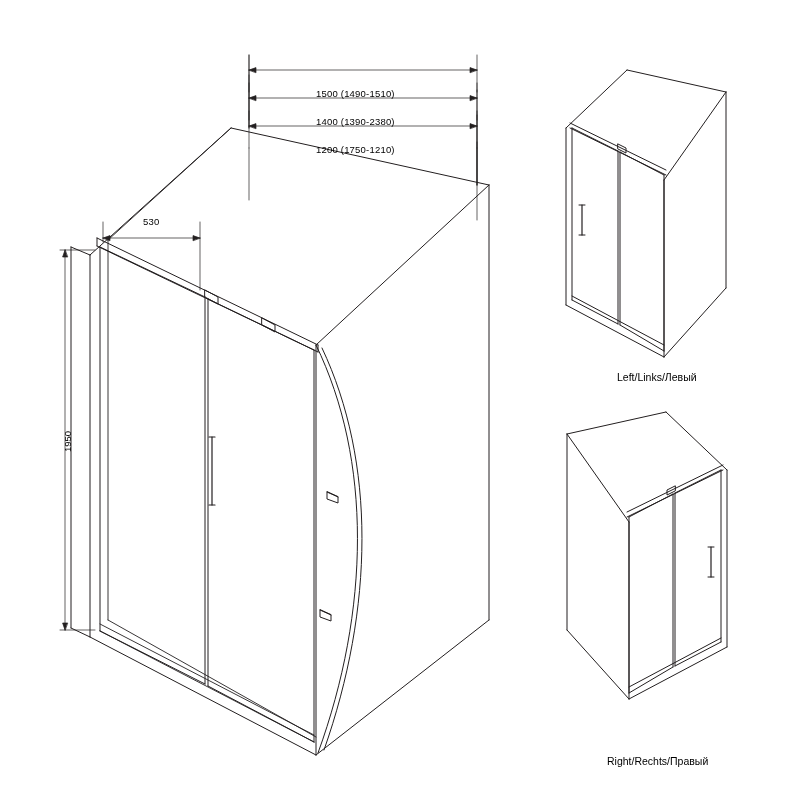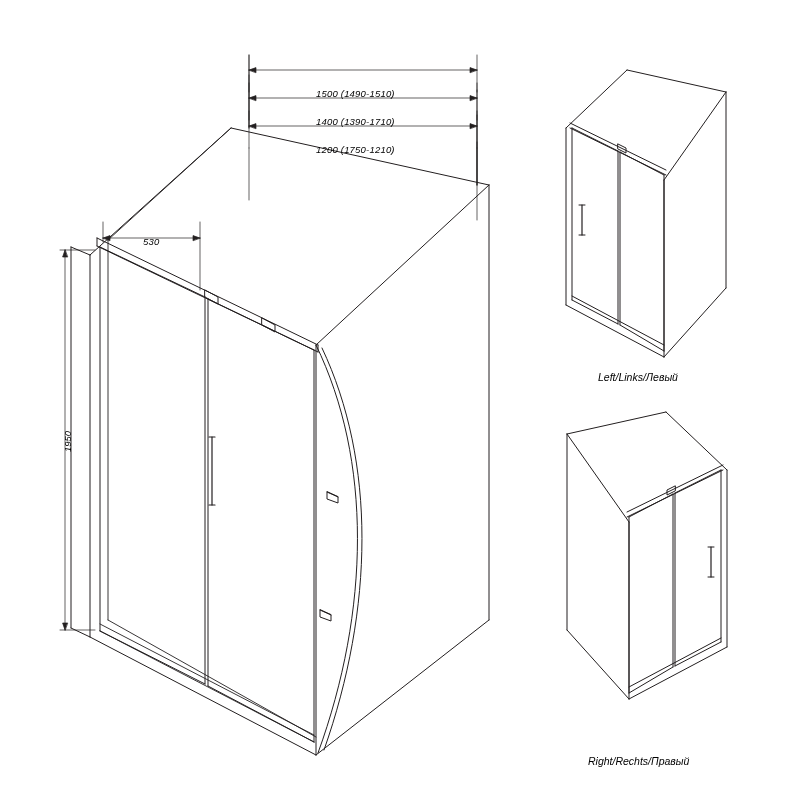--- a/index.html
+++ b/index.html
@@ -9,21 +9,20 @@
   }
   body {
     font-family: "Liberation Sans", sans-serif;
   }
   #stage {
     position: relative;
     width: 800px;
     height: 800px;
     background: #ffffff;
     overflow: hidden;
-    font-style: italic;
   }
   svg.drawing {
     position: absolute;
     left: 0;
     top: 0;
     width: 800px;
     height: 800px;
   }
   .dim-label {
     position: absolute;
@@ -32,20 +31,21 @@
     color: #000000;
     white-space: nowrap;
     letter-spacing: 0.2px;
   }
   .variant-label {
     position: absolute;
     font-family: "Liberation Sans", sans-serif;
     font-size: 10.5px;
     color: #000000;
     white-space: nowrap;
+    margin-left: 19px;
   }
   .vert-label {
     position: absolute;
     font-family: "Liberation Sans", sans-serif;
     font-size: 9.5px;
     color: #000000;
     white-space: nowrap;
     transform-origin: 0 0;
     transform: rotate(-90deg);
   }
@@ -236,21 +236,21 @@
         <path d="M 708 547 L 714 547"></path>
         <path d="M 708 577 L 714 577"></path>
 
         <path d="M 675 486 L 667 490 L 667 495 L 675 491 Z"></path>
       </g>
 
     </g>
   </svg>
 
   <div class="dim-label" style="left:316px; top:88px;">1500 (1490-1510)</div>
-  <div class="dim-label" style="left:316px; top:116px;">1400 (1390-1710)</div>
+  <div class="dim-label" style="left:316px; top:116px;">1400 (1390-2380)</div>
   <div class="dim-label" style="left:316px; top:144px;">1200 (1750-1210)</div>
-  <div class="dim-label" style="left:143px; top:236px;">530</div>
+  <div class="dim-label" style="left:143px; top:216px;">530</div>
   <div class="vert-label" style="left:62px; top:452px;">1950</div>
 
   <div class="variant-label" style="left:598px; top:371px;">Left/Links/Левый</div>
   <div class="variant-label" style="left:588px; top:755px;">Right/Rechts/Правый</div>
 
 </div>
 
 </body></html>

